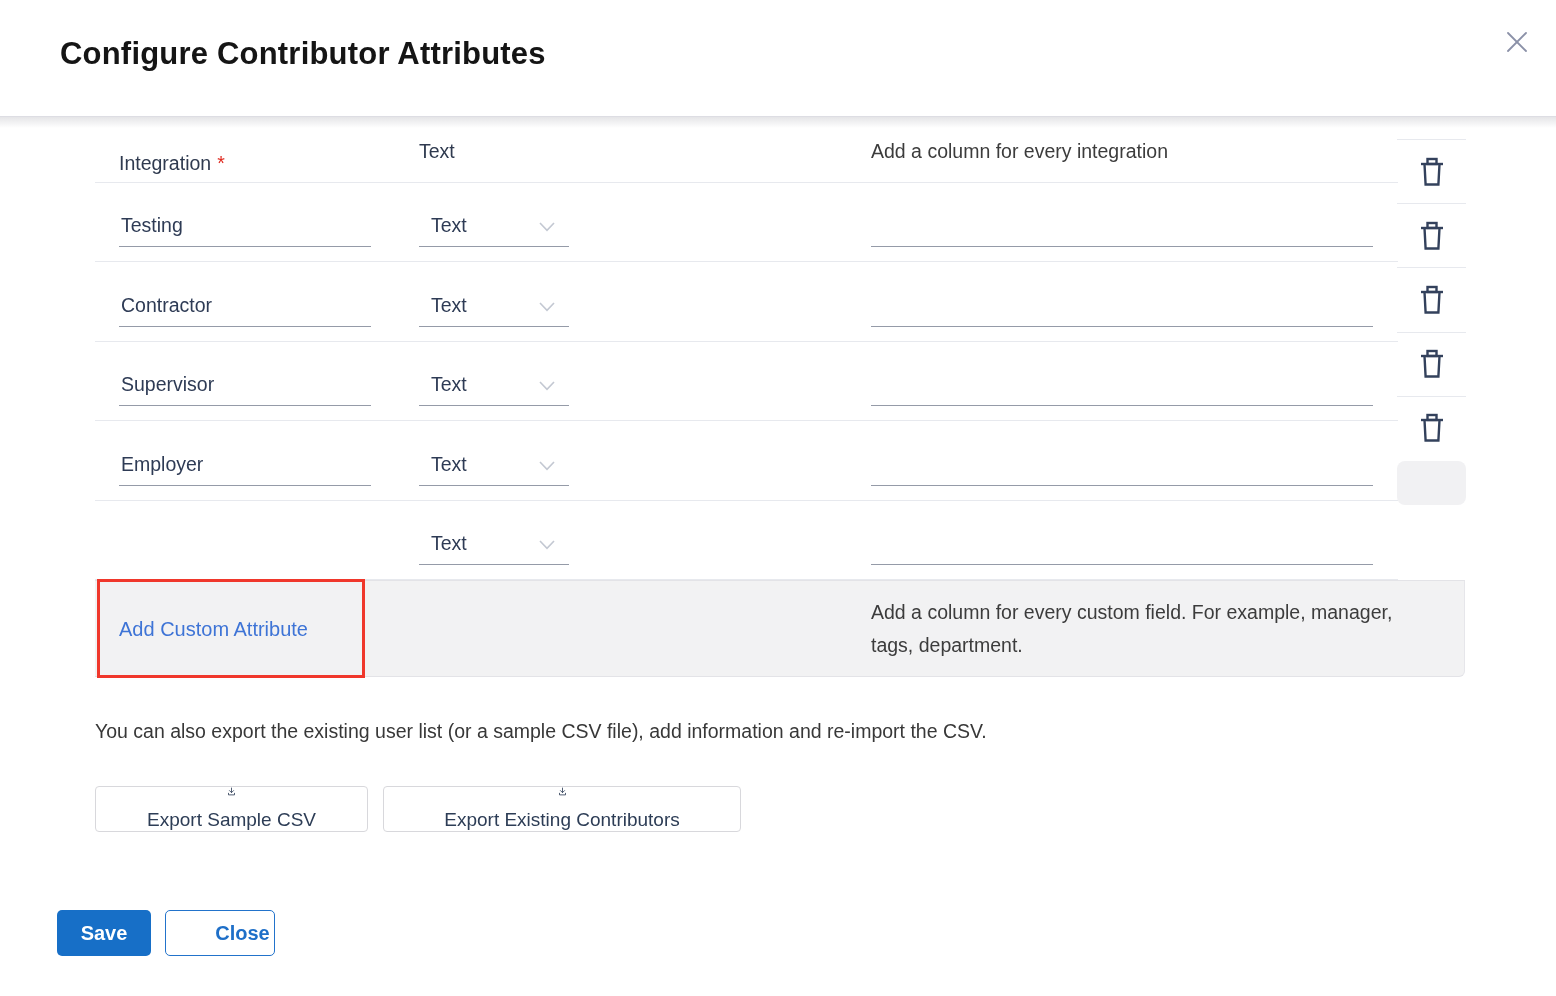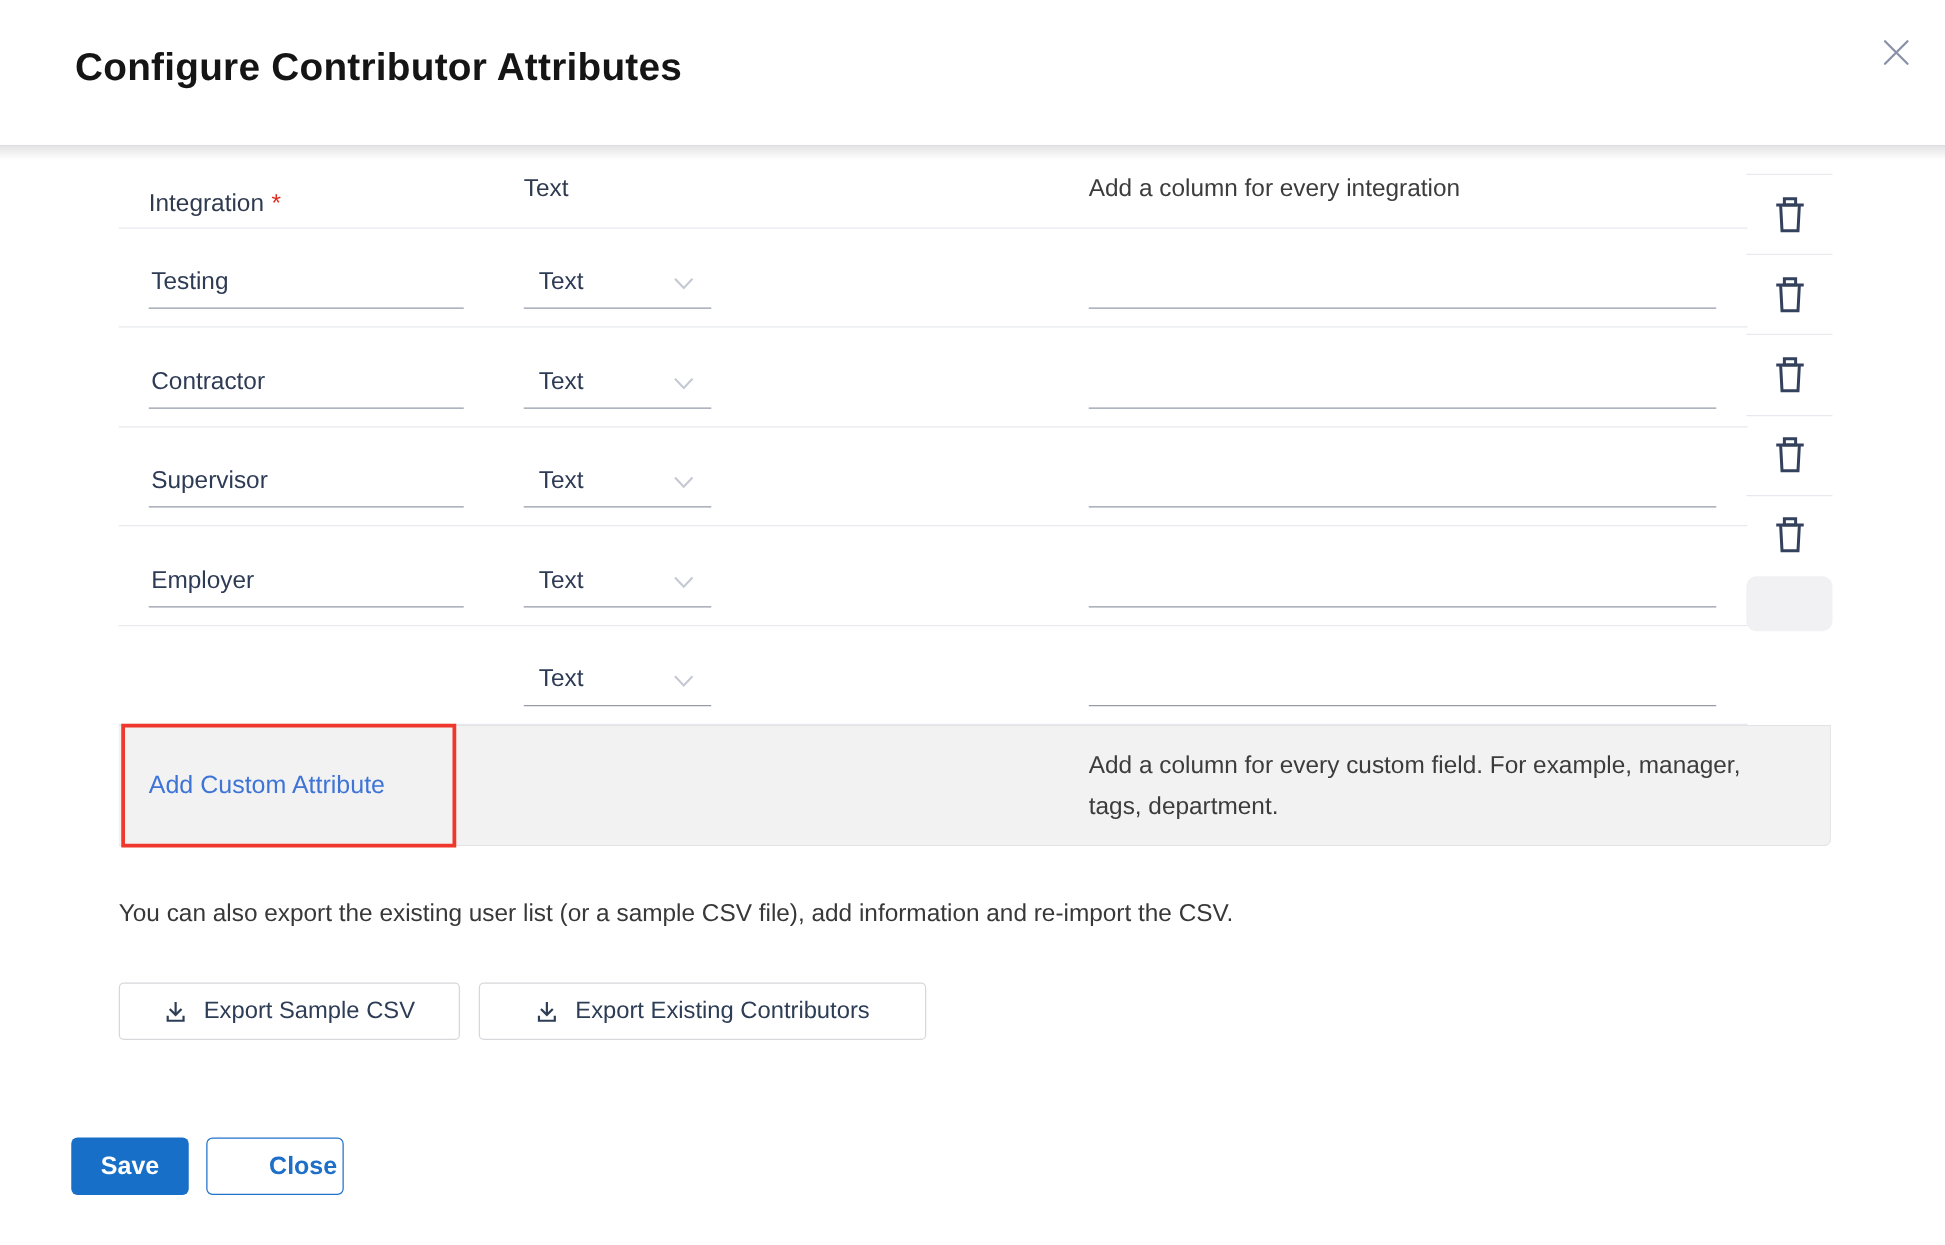--- a/index.html
+++ b/index.html
@@ -35,21 +35,21 @@
   .trash-placeholder { margin-top:1px; height:44px; width:69px; background:#f1f1f3; border-radius:8px; }
 
   
   .custom-row { position:absolute; left:95px; top:580px; width:1370px; height:97px; background:#f2f2f3; border-top:1px solid #e3e3e7; border-bottom:1px solid #e3e3e7; border-right:1px solid #e6e6ea; border-radius:0 0 6px 0; }
   .add-link { position:absolute; left:24px; top:50%; transform:translateY(-50%); font-size:20px; color:#3e74d6; cursor:pointer; }
   .annotation-rect { position:absolute; left:2px; top:-2px; width:268px; height:99px; border:3px solid #f0372b; pointer-events:none; }
   .custom-desc { position:absolute; left:776px; top:50%; transform:translateY(-50%); width:540px; font-size:19.5px; line-height:33px; color:#3c3c3c; }
 
   
   .export-note { position:absolute; left:95px; top:720px; font-size:19.5px; color:#383838; }
-  .export-btn { position:absolute; top:786px; height:46px; background:#fff; border:1px solid #d8d8dc; border-radius:4px; display:flex; align-items:center; justify-content:center; gap:13px; font-family:"Liberation Sans", sans-serif; font-size:19px; font-weight:500; color:#2d3d56; cursor:pointer; }
+  .export-btn { position:absolute; top:786px; height:46px; background:#fff; border:1px solid #d8d8dc; border-radius:4px; display:flex; align-items:center; justify-content:center; gap:13px; font-family:"Liberation Sans", sans-serif; font-size:19px; font-weight:500; color:#2d3d56; cursor:pointer;flex-direction:column; }
   .export-sample { left:95px; width:273px; }
   .export-existing { left:383px; width:358px; }
 
   
   .save-btn { position:absolute; left:57px; top:910px; width:94px; height:46px; background:#176fc7; border:none; border-radius:5px; color:#fff; font-family:"Liberation Sans", sans-serif; font-size:20px; font-weight:700; cursor:pointer; }
   .close-footer-btn { position:absolute; left:165px; top:910px; width:110px; height:46px; background:#fff; border:1.5px solid #2273cb; border-radius:5px; color:#1e6fc8; font-family:"Liberation Sans", sans-serif; font-size:20px; font-weight:700; cursor:pointer;padding-left:45px; }
 </style>
 </head>
 <body>
 

